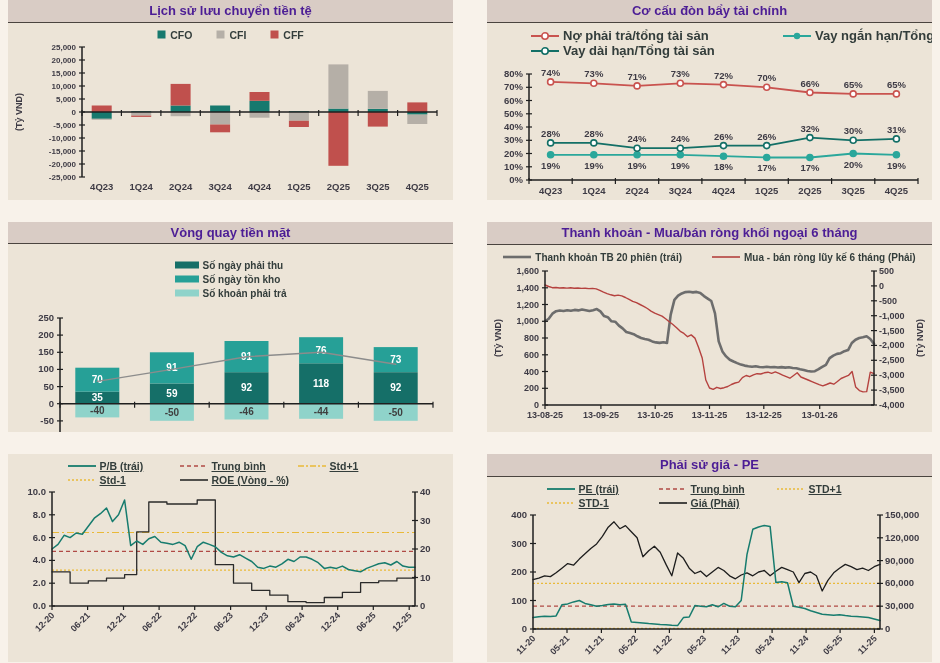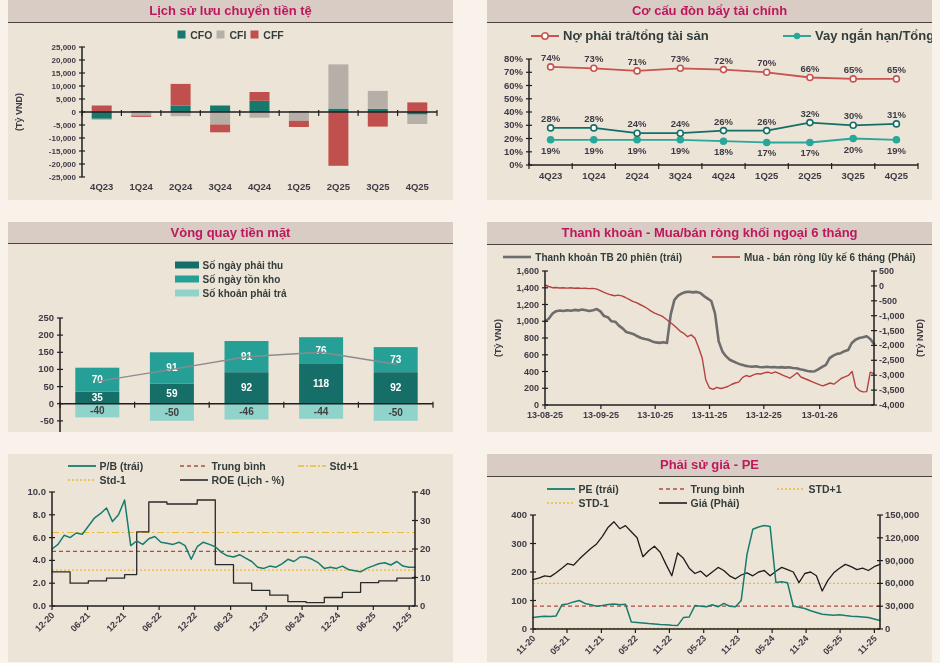--- a/index.html
+++ b/index.html
@@ -1,33 +1,33 @@
 <!DOCTYPE html>
 <html><head>
 <meta charset="utf-8">
 <style>
   html,body{margin:0;padding:0;width:940px;height:663px;background:#f8f2ea;
     font-family:"Liberation Sans","DejaVu Sans",sans-serif;overflow:hidden;}
   .grid{display:grid;grid-template-columns:445px 445px;grid-template-rows:200px 210px 208px;
     column-gap:34px;row-gap:22px;padding:0 8px;}
   .panel{display:flex;flex-direction:column;overflow:hidden;}
   .panel-title{height:22px;line-height:21px;background:#d9ccc5;border-bottom:1.5px solid #4a443f;
-    text-align:center;font-weight:700;font-size:13px;color:#be185d;}
+    text-align:center;font-weight:700;font-size:13px;color:#4c1d95;}
   .panel-body{flex:1;background:#ece4d7;padding:2px 2px 0;}
   .legend{margin:3px 0 1px;font-size:10.5px;font-weight:600;color:#333d3b;}
   .lrow{display:flex;align-items:center;min-height:14px;}
   .litem{display:inline-flex;align-items:center;gap:4px;white-space:nowrap;}
-  .lg-center .lrow{justify-content:center;gap:4px;}
+  .lg-center .lrow{justify-content:center;gap:24px;}
   .lg-wide .lrow{justify-content:center;gap:30px;}
   .lg-wide{font-size:10px;}
   .lg-grid2 .lrow{display:grid;grid-template-columns:252px 1fr;padding-left:42px;}
   .lg-grid2{font-size:13px;}
   .lg-stack{width:-moz-fit-content;width:fit-content;margin:12px auto;font-size:10px;}
   .lg-stack .lrow{justify-content:flex-start;}
-  .lg-grid3 .lrow{display:grid;grid-template-columns:112px 118px 96px;width:326px;margin:0 auto;}
+  .lg-grid3 .lrow{display:grid;grid-template-columns:112px 118px 96px;width:326px;margin:0 auto;text-decoration:underline;}
   svg.chart{display:block;margin:0 auto;}
 </style>
 </head>
 <body>
 
 <div class="grid">
   <section class="panel">
     <div class="panel-title">Lịch sử lưu chuyển tiền tệ</div>
     <div class="panel-body">
       <div class="legend lg-center">
@@ -143,20 +143,29 @@
                 <circle cx="14" cy="5" r="3.2" fill="#ffffff" stroke="#c9534f" stroke-width="1.6"></circle>
               </svg>
               <span>Nợ phải trả/tổng tài sản</span>
             </span>
             <span class="litem">
               <svg width="28" height="10">
                 <line x1="0" y1="5" x2="28" y2="5" stroke="#2aa79b" stroke-width="2"></line>
                 <circle cx="14" cy="5" r="3.2" fill="#2aa79b"></circle>
               </svg>
               <span>Vay ngắn hạn/Tổng tài sản</span>
+            </span>
+          </div>
+          <div class="lrow">
+            <span class="litem">
+              <svg width="28" height="10">
+                <line x1="0" y1="5" x2="28" y2="5" stroke="#136f66" stroke-width="2"></line>
+                <circle cx="14" cy="5" r="3.2" fill="#ffffff" stroke="#136f66" stroke-width="1.6"></circle>
+              </svg>
+              <span>Vay dài hạn/Tổng tài sản</span>
             </span>
           </div>
         </div>
       <svg class="chart" viewBox="0 0 441 138" width="441" height="138">
           <g></g>
           <g>
             <polyline points="61.6,95.8 104.8,95.8 148.1,95.8 191.3,95.8 234.5,97.2 277.7,98.5 320.9,98.5 364.2,94.5 407.4,95.8" fill="none" stroke="#2aa79b" stroke-width="1.8" stroke-linejoin="round" stroke-linecap="round"></polyline>
             <circle cx="61.6" cy="95.8" r="3" fill="#2aa79b" stroke="#2aa79b" stroke-width="1.6"></circle>
             <circle cx="104.8" cy="95.8" r="3" fill="#2aa79b" stroke="#2aa79b" stroke-width="1.6"></circle>
             <circle cx="148.1" cy="95.8" r="3" fill="#2aa79b" stroke="#2aa79b" stroke-width="1.6"></circle>
@@ -476,21 +485,21 @@
             <span class="litem">
               <svg width="28" height="10">
                 <line x1="0" y1="5" x2="28" y2="5" stroke="#e9b938" stroke-width="1.5" stroke-dasharray="2 2"></line>
               </svg>
               <span>Std-1</span>
             </span>
             <span class="litem">
               <svg width="28" height="10">
                 <line x1="0" y1="5" x2="28" y2="5" stroke="#2a2a2a" stroke-width="1.6"></line>
               </svg>
-              <span>ROE (Lịch - %)</span>
+              <span>ROE (Vòng - %)</span>
             </span>
           </div>
         </div>
       <svg class="chart" viewBox="0 0 441 150" width="441" height="150">
           <g>
             <line x1="42" x2="405" y1="63.3" y2="63.3" stroke="#b04a45" stroke-width="1.2" stroke-dasharray="4 3"></line>
             <line x1="42" x2="405" y1="44.5" y2="44.5" stroke="#e9b938" stroke-width="1.2" stroke-dasharray="7 3 2 3"></line>
             <line x1="42" x2="405" y1="82.1" y2="82.1" stroke="#e9b938" stroke-width="1.2" stroke-dasharray="2 2"></line>
           </g>
           <g>

